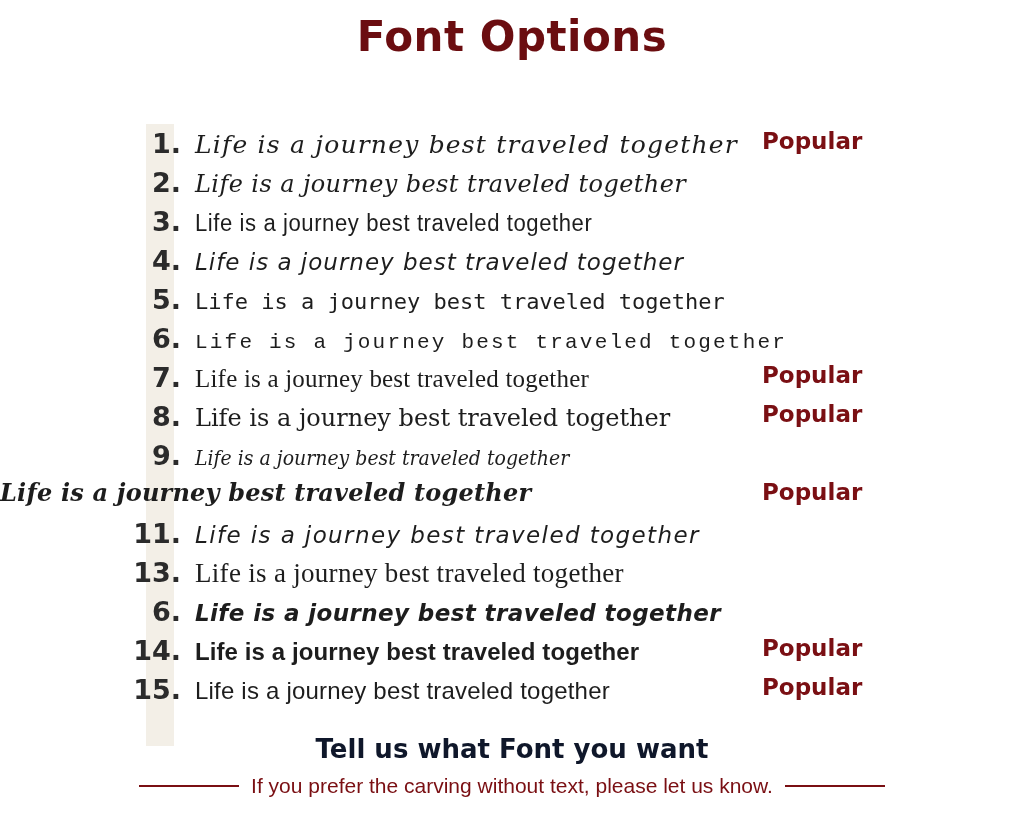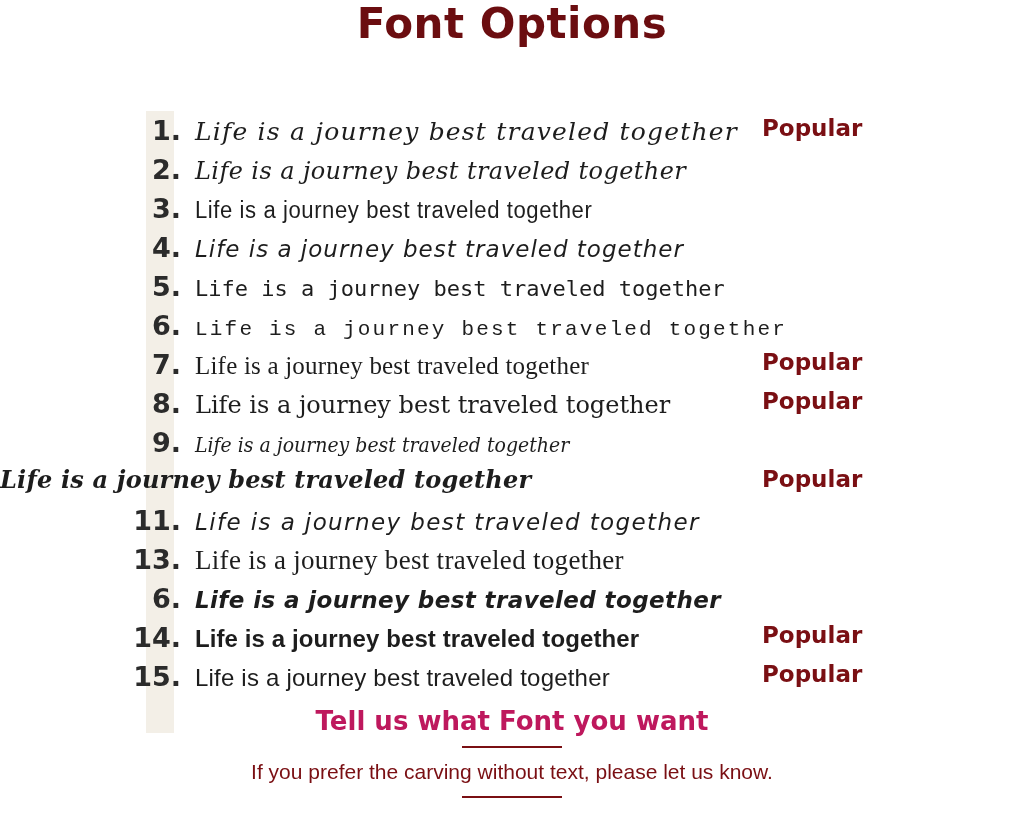--- a/index.html
+++ b/index.html
@@ -20,21 +20,21 @@
     height: 816px;
     box-sizing: border-box;
   }
   .title {
     text-align: center;
     color: #6b0d10;
     font-family: "DejaVu Sans", sans-serif;
     font-weight: bold;
     font-size: 42px;
     letter-spacing: 0.5px;
-    padding-top: 1px;
+    padding-top: 14px;
     line-height: 1.1;
   }
   .list-wrap {
     position: relative;
     margin-top: 14px;
     width: 1024px;
   }
   
   .band {
     position: absolute;
@@ -101,32 +101,31 @@
   .f15 { font-family: "Liberation Sans", sans-serif; font-size: 24px; letter-spacing: 0.2px; font-weight: 400; }
 
   .footer {
     position: absolute;
     left: 0;
     right: 0;
     bottom: 18px;
     text-align: center;
   }
   .footer-head {
-    color: #be185d;
+    color: #0f172a;
     font-family: "DejaVu Sans", sans-serif;
     font-weight: bold;
     font-size: 26px;
     margin-bottom: 10px;
   }
   .footer-note-line {
     display: flex;
     align-items: center;
     justify-content: center;
     gap: 12px;
-    flex-direction: column;
   }
   .rule {
     height: 2px;
     background: #7a0f13;
     width: 100px;
   }
   .footer-note {
     color: #7a0f13;
     font-family: "Liberation Sans", sans-serif;
     font-size: 21px;

